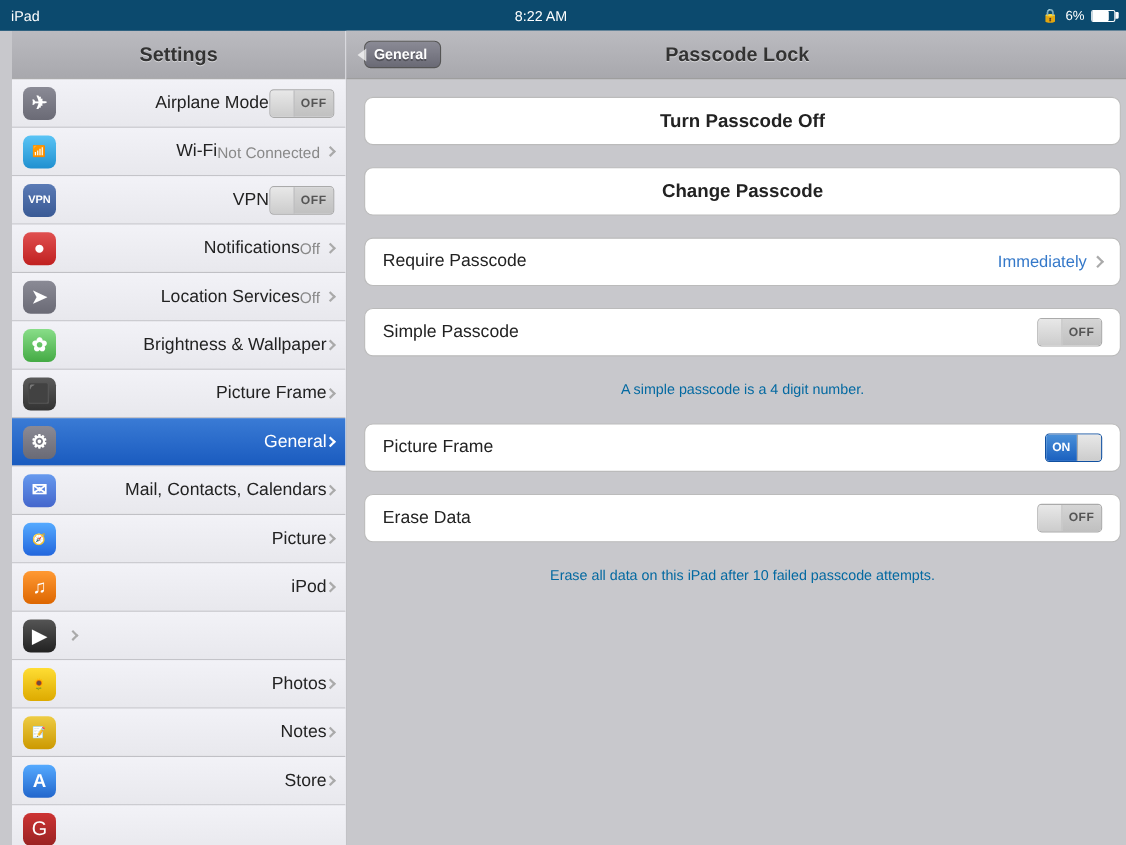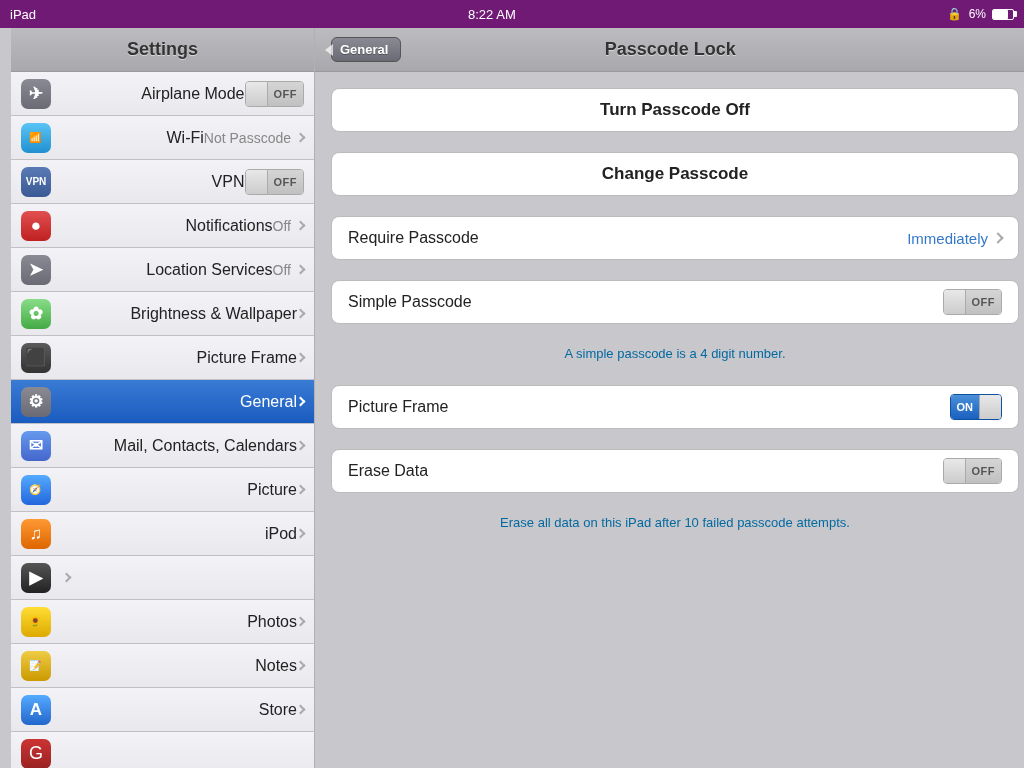--- a/index.html
+++ b/index.html
@@ -8,21 +8,21 @@
       height: 768px;
       font-family: -apple-system, 'Helvetica Neue', Helvetica, Arial, sans-serif;
       background: #c8c8cc;
       overflow: hidden;
     }
 
     
     #status-bar {
       width: 100%;
       height: 28px;
-      background: #701a75;
+      background: #0c4a6e;
       display: flex;
       align-items: center;
       justify-content: space-between;
       padding: 0 10px;
       color: white;
       font-size: 13px;
       font-weight: 500;
     }
     #status-bar .right-icons { display: flex; align-items: center; gap: 6px; font-size: 12px; }
     .battery-icon {
@@ -341,21 +341,21 @@
           <div class="item-icon icon-airplane" style="font-size: 17px; font-weight: 700;">✈</div>
           <span class="item-label">Airplane Mode</span>
           <div class="toggle-off">
             <div class="tog-knob"></div>
             <div class="tog-text">OFF</div>
           </div>
         </div>
         <div class="sidebar-item">
           <div class="item-icon icon-wifi" style="font-size: 10px; font-weight: 700;">📶</div>
           <span class="item-label">Wi-Fi</span>
-          <span class="item-value">Not Passcode</span>
+          <span class="item-value">Not Connected</span>
           <div class="chevron"></div>
         </div>
         <div class="sidebar-item">
           <div class="item-icon icon-vpn" style="font-size: 10px; font-weight: 700;">VPN</div>
           <span class="item-label">VPN</span>
           <div class="toggle-off">
             <div class="tog-knob"></div>
             <div class="tog-text">OFF</div>
           </div>
         </div>

